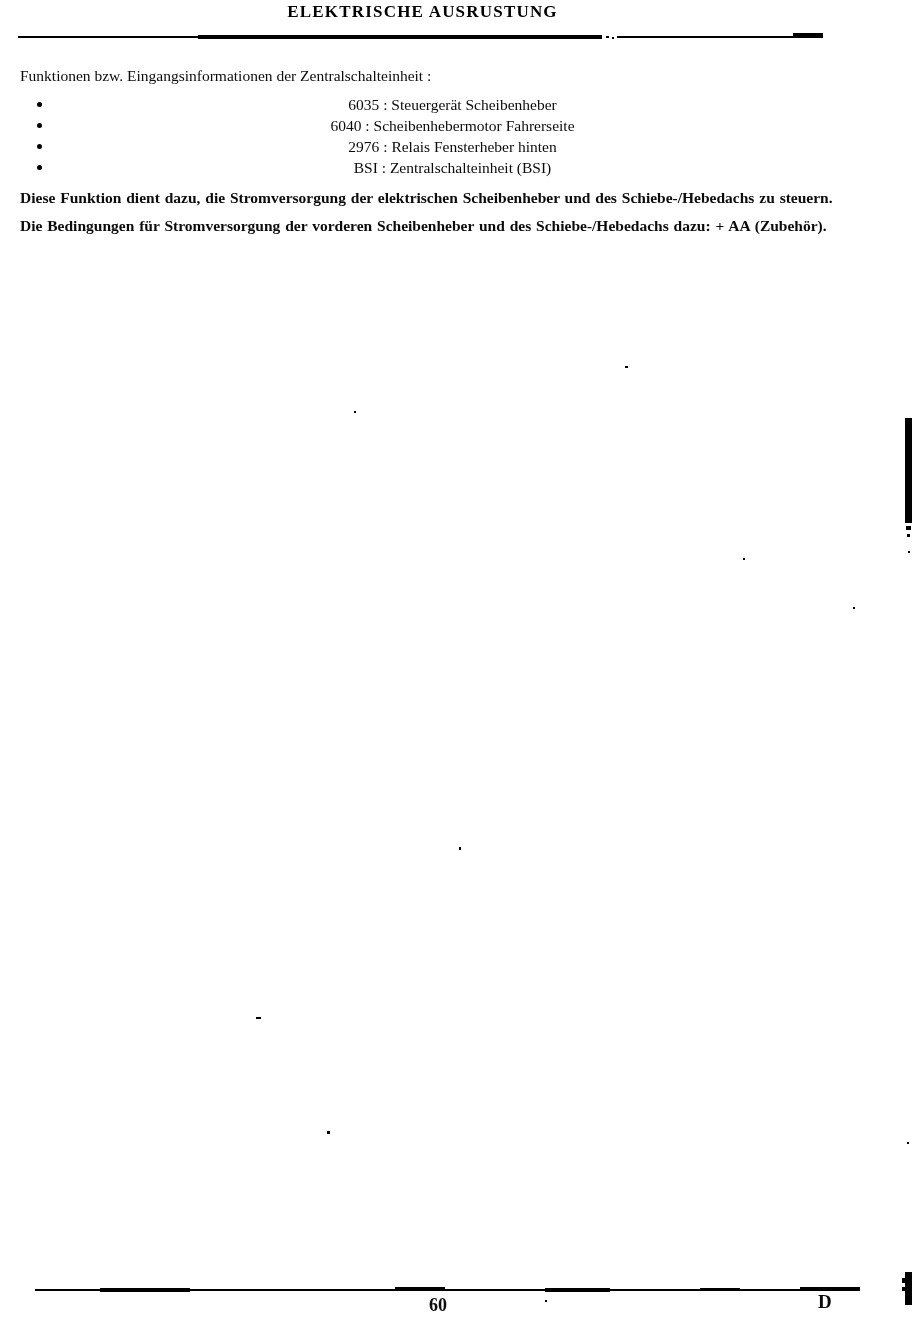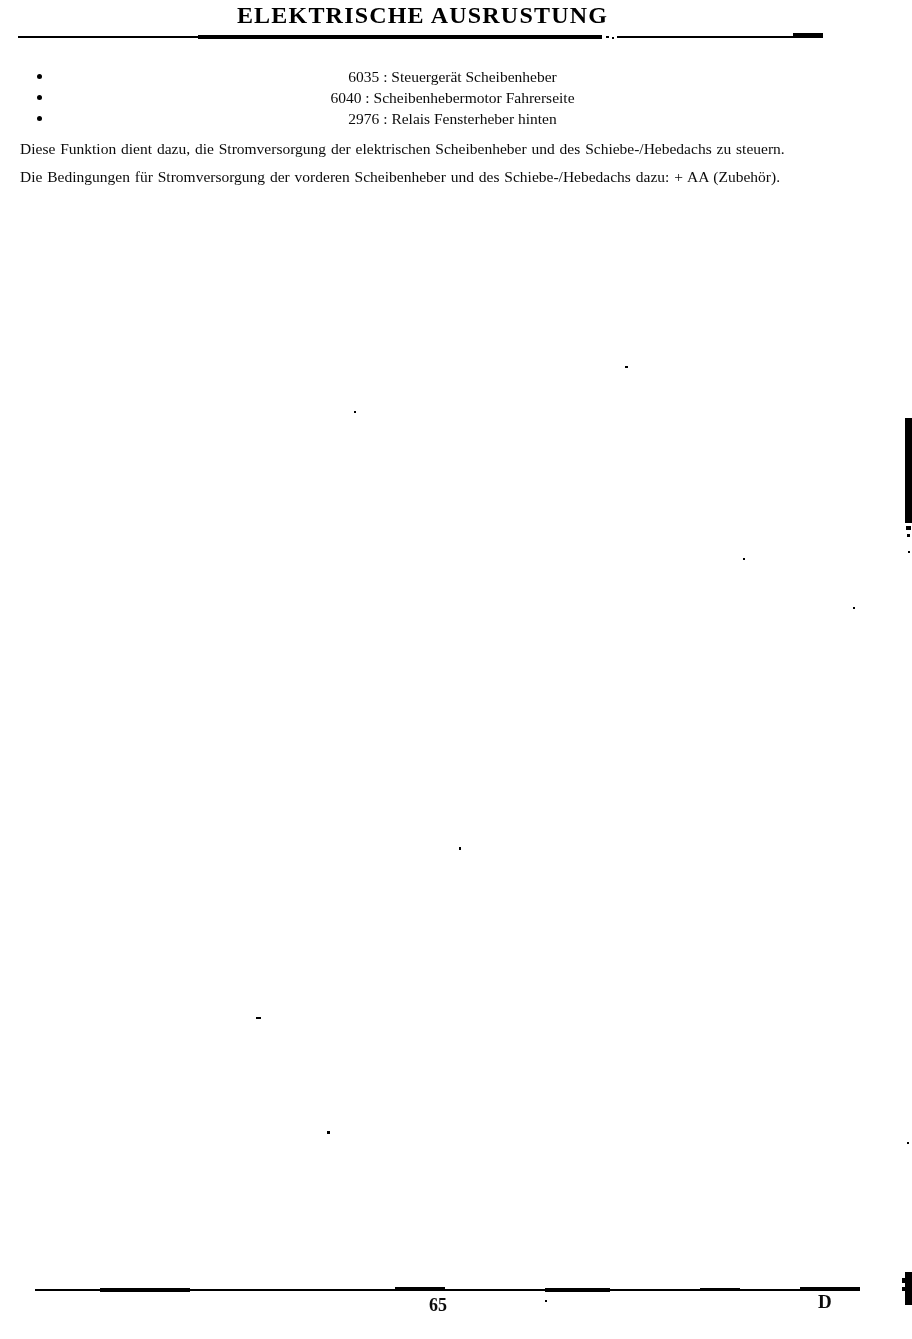--- a/index.html
+++ b/index.html
@@ -20,21 +20,21 @@
     inset: 0;
     background: #ffffff;
   }
   
   .doc-title {
     position: absolute;
     top: 2px;
     left: 15px;
     width: 815px;
     text-align: center;
-    font-size: 24px;
+    font-size: 17px;
     font-weight: bold;
     letter-spacing: 1.2px;
     color: #000;
     white-space: nowrap;
   }
   
   .ink {
     position: absolute;
     background: #000;
   }
@@ -70,20 +70,21 @@
     height: 5px;
     border-radius: 50%;
     background: #000;
   }
   p.para {
     margin: 0 0 9px 0;
     font-size: 15.5px;
     line-height: 18.5px;
     text-align: justify;
     word-spacing: 1px;
+    font-weight: bold;
   }
   p.para.wide-spacing {
     word-spacing: 5.5px;
     letter-spacing: 0.15px;
   }
   
   .page-number {
     position: absolute;
     top: 1295px;
     left: 408px;
@@ -108,25 +109,27 @@
   <div class="doc-title">ELEKTRISCHE AUSRUSTUNG</div>
 
   <div class="ink" style="left:18px;  top:36px; width:185px; height:2px;"></div>
   <div class="ink" style="left:198px; top:35px; width:404px; height:4px;"></div>
   <div class="ink" style="left:606px; top:36px; width:3px;   height:2px;"></div>
   <div class="ink" style="left:612px; top:37px; width:2px;   height:2px;"></div>
   <div class="ink" style="left:617px; top:36px; width:178px; height:2px;"></div>
   <div class="ink" style="left:793px; top:33px; width:30px;  height:5px;"></div>
 
   <div class="content">
+    <p class="intro">Funktionen bzw. Eingangsinformationen der Zentralschalteinheit :</p>
 
     <ul class="bullets">
       <li><span class="bullet-dot"></span><span>6035 : Steuergerät Scheibenheber</span></li>
       <li><span class="bullet-dot"></span><span>6040 : Scheibenhebermotor Fahrerseite</span></li>
       <li><span class="bullet-dot"></span><span>2976 : Relais Fensterheber hinten</span></li>
+      <li><span class="bullet-dot"></span><span>BSI : Zentralschalteinheit (BSI)</span></li>
     </ul>
 
     <p class="para">Diese Funktion dient dazu, die Stromversorgung der elektrischen  Scheibenheber und des Schiebe-/Hebedachs zu steuern.</p>
     <p class="para">Die Bedingungen für Stromversorgung der vorderen Scheibenheber und des  Schiebe-/Hebedachs dazu: + AA (Zubehör).</p>
   </div>
 
   <div class="ink" style="left:905px; top:418px;  width:7px; height:105px;"></div>
   <div class="ink" style="left:906px; top:526px;  width:5px; height:4px;"></div>
   <div class="ink" style="left:907px; top:534px;  width:3px; height:3px;"></div>
   <div class="ink" style="left:908px; top:551px;  width:2px; height:2px;"></div>
@@ -144,16 +147,16 @@
   <div class="ink" style="left:327px; top:1131px; width:3px; height:3px;"></div>
   <div class="ink" style="left:545px; top:1300px; width:2px; height:2px;"></div>
 
   <div class="ink" style="left:35px;  top:1289px; width:825px; height:2px;"></div>
   <div class="ink" style="left:100px; top:1288px; width:90px;  height:4px;"></div>
   <div class="ink" style="left:395px; top:1287px; width:50px;  height:4px;"></div>
   <div class="ink" style="left:545px; top:1288px; width:65px;  height:4px;"></div>
   <div class="ink" style="left:700px; top:1288px; width:40px;  height:3px;"></div>
   <div class="ink" style="left:800px; top:1287px; width:60px;  height:4px;"></div>
 
-  <div class="page-number">65</div>
+  <div class="page-number">60</div>
   <div class="section-letter">D</div>
 
 </div>
 
 </body></html>

